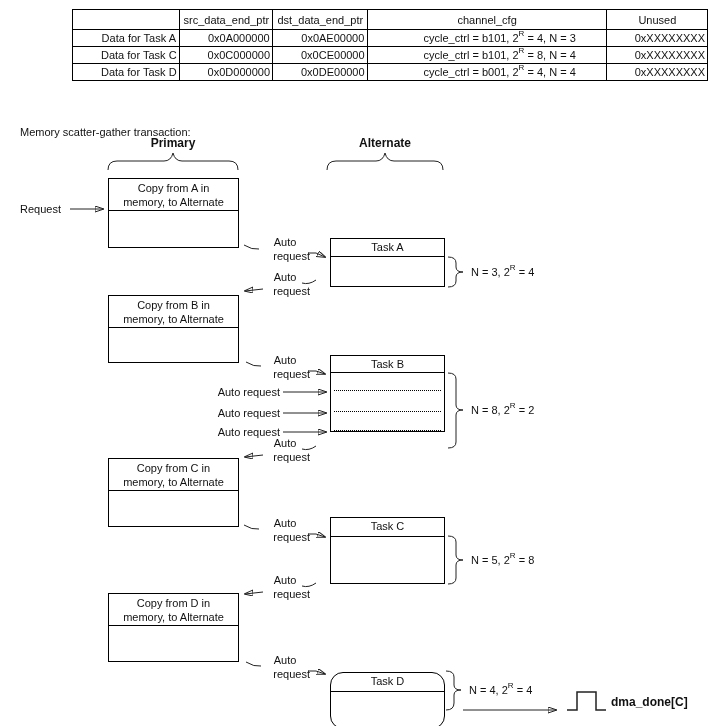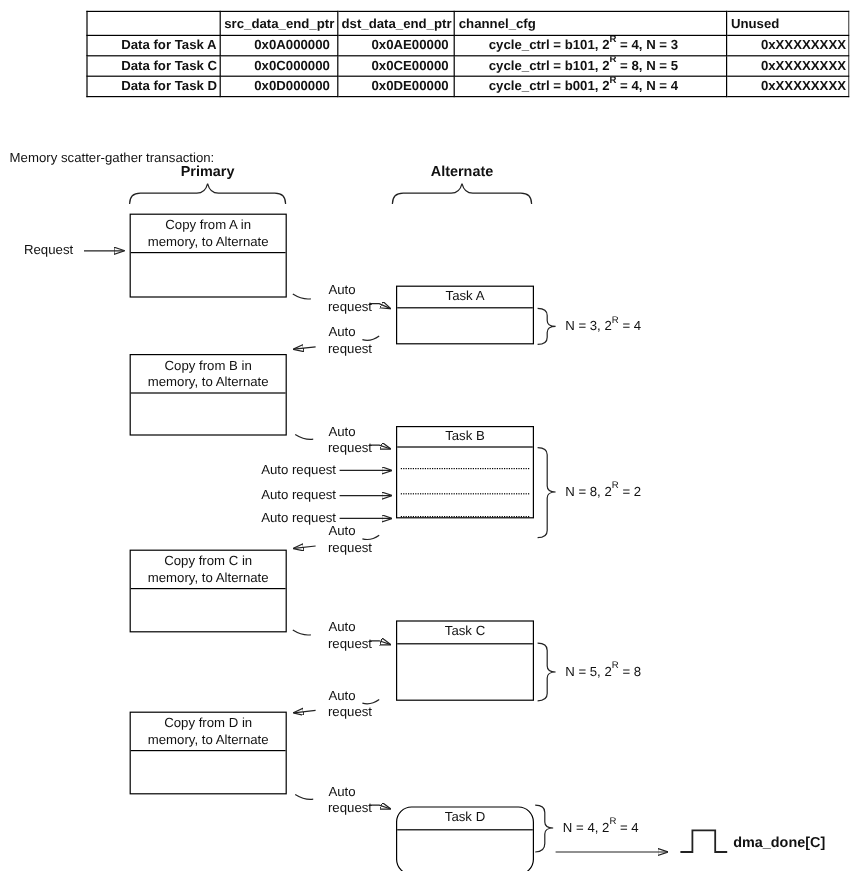--- a/index.html
+++ b/index.html
@@ -6,30 +6,30 @@
   .canvas{
     position:relative;width:708px;height:726px;background:#ffffff;
     font-family:"Liberation Sans","DejaVu Sans",sans-serif;color:#111;overflow:hidden;
   }
   
   table.cfg-table{
     position:absolute;left:72px;top:9px;border-collapse:collapse;
     font-size:11px;line-height:12px;table-layout:fixed;
   }
   table.cfg-table th,table.cfg-table td{
-    border:1px solid #000;font-weight:bold;text-align:left;
+    border:1px solid #000;font-weight:normal;text-align:center;
     padding:1px 2px 1px 3px;white-space:nowrap;vertical-align:middle;overflow:hidden;
   }
   table.cfg-table th{height:17px;}
   table.cfg-table td{height:14px;padding-left:28px;}
   th.blank{border:none;background:transparent;}
   .c0{width:80px;} .c1{width:84px;} .c2{width:85px;} .c3{width:258px;} .c4{width:94px;margin-top:19px;}
   sup{font-size:8px;line-height:0;position:relative;top:-1px;}
   
-  .caption{position:absolute;left:8px;top:126px;font-size:11px;}
+  .caption{position:absolute;left:20px;top:126px;font-size:11px;}
   .col-label{position:absolute;top:136px;font-size:12px;font-weight:bold;text-align:center;}
   .req-label{position:absolute;left:20px;top:203px;font-size:11px;}
   
   .pbox{position:absolute;left:108px;width:131px;border:1px solid #000;box-sizing:border-box;background:#fff;}
   .pbox-head{border-bottom:1px solid #000;height:32px;box-sizing:border-box;
     font-size:11px;line-height:14px;text-align:center;padding-top:2px;}
   
   .tbox{position:absolute;left:330px;width:115px;border:1px solid #000;box-sizing:border-box;background:#fff;}
   .tbox-title{border-bottom:1px solid #000;box-sizing:border-box;font-size:11px;
     text-align:center;padding-top:2px;}
@@ -64,21 +64,21 @@
       <td>Data for Task A</td>
       <td>0x0A000000</td>
       <td>0x0AE00000</td>
       <td><span>cycle_ctrl = b101, 2</span><sup>R</sup><span> = 4, N = 3</span></td>
       <td>0xXXXXXXXX</td>
     </tr>
     <tr>
       <td>Data for Task C</td>
       <td>0x0C000000</td>
       <td>0x0CE00000</td>
-      <td><span>cycle_ctrl = b101, 2</span><sup>R</sup><span> = 8, N = 5</span></td>
+      <td><span>cycle_ctrl = b101, 2</span><sup>R</sup><span> = 8, N = 4</span></td>
       <td>0xXXXXXXXX</td>
     </tr>
     <tr>
       <td>Data for Task D</td>
       <td>0x0D000000</td>
       <td>0x0DE00000</td>
       <td><span>cycle_ctrl = b001, 2</span><sup>R</sup><span> = 4, N = 4</span></td>
       <td>0xXXXXXXXX</td>
     </tr>
   </tbody>

